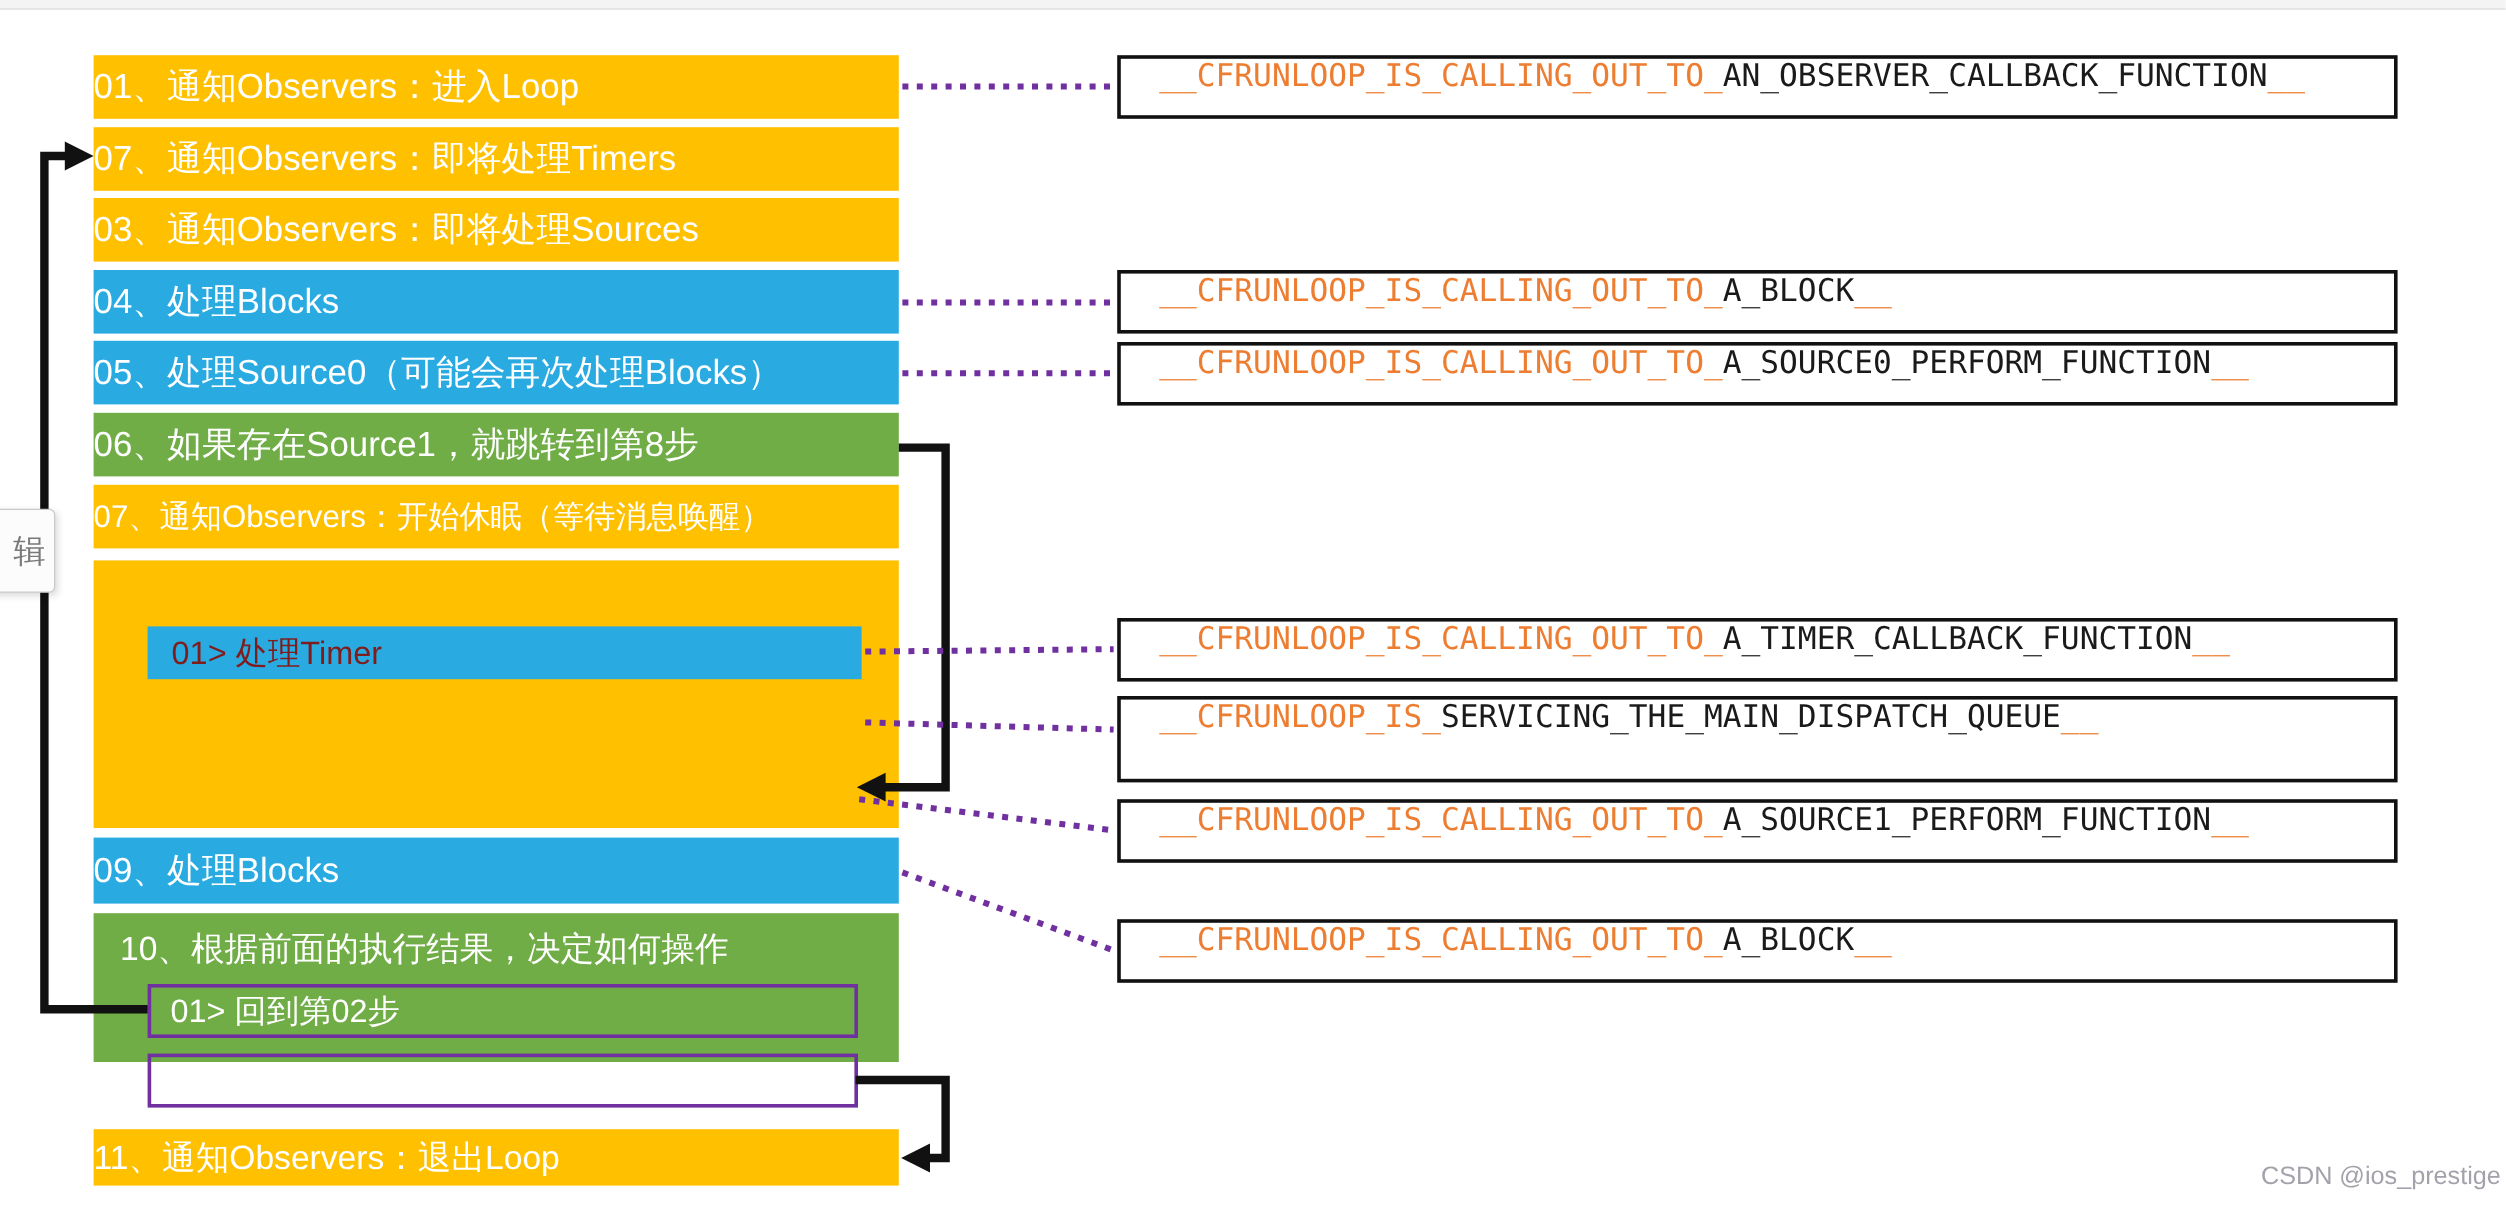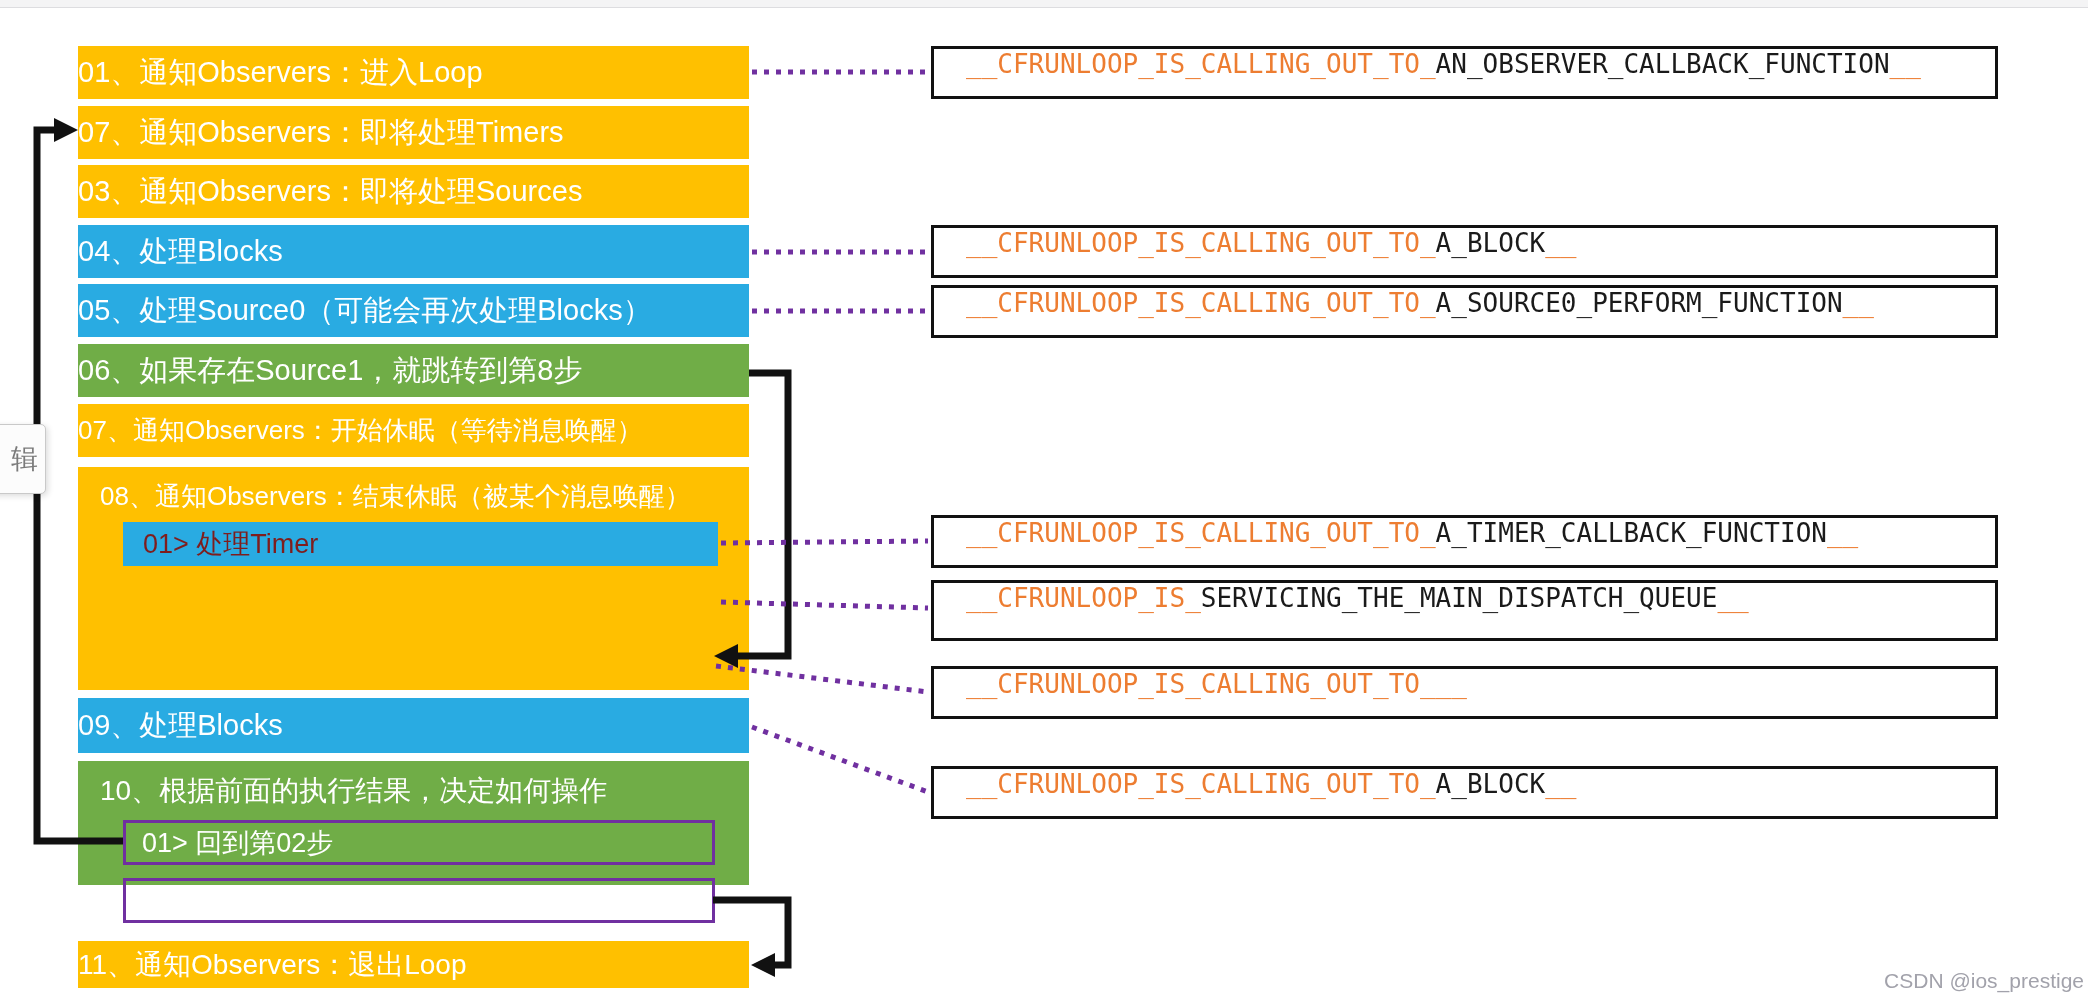--- a/index.html
+++ b/index.html
@@ -45,21 +45,21 @@
 
   
   .cb{position:absolute;left:931px;width:1067px;height:53px;background:#fff;
       border:3px solid #111111;display:flex;align-items:flex-start;padding-left:32px;
       font-family:"DejaVu Sans Mono","Liberation Mono",monospace;font-size:26px;
       white-space:pre;z-index:1;}
   .c1{top:46px;}
   .c2{top:225px;}
   .c3{top:285px;}
   .c4{top:515px;}
-  .c5{top:580px;height:61px;}
+  .c5{top:580px;height:72px;}
   .c6{top:666px;}
   .c7{top:766px;}
   .o{color:#ED7D31;}
   .k{color:#1a1a1a;}
 
   svg.overlay{position:absolute;top:0;left:0;z-index:5;pointer-events:none;}
 
   .edit-tab{position:absolute;left:-26px;top:424px;width:72px;height:70px;
             background:#fcfcfc;border:1px solid #c9c9c9;border-radius:5px;
             box-shadow:2px 2px 6px rgba(0,0,0,0.14);z-index:6;
@@ -77,21 +77,20 @@
 
   <div class="step yellow s01">01、通知Observers：进入Loop</div>
   <div class="step yellow s02">07、通知Observers：即将处理Timers</div>
   <div class="step yellow s03">03、通知Observers：即将处理Sources</div>
   <div class="step blue s04">04、处理Blocks</div>
   <div class="step blue s05">05、处理Source0（可能会再次处理Blocks）</div>
   <div class="step green s06">06、如果存在Source1，就跳转到第8步</div>
   <div class="step yellow s07">07、通知Observers：开始休眠（等待消息唤醒）</div>
 
   <div class="step yellow s08">
-    <span class="s08-header">08、通知Observers：结束休眠（被某个消息唤醒）</span>
     <div class="sub sub1">
       <span>01&gt; 处理Timer</span>
     </div>
   </div>
 
   <div class="step blue s09">09、处理Blocks</div>
 
   <div class="step green s10">
     <span class="s10-header">10、根据前面的执行结果，决定如何操作</span>
     <div class="pbox p1">
@@ -113,21 +112,21 @@
   <div class="cb c3">
     <span class="o">__CFRUNLOOP_IS_CALLING_OUT_TO_</span><span class="k">A_SOURCE0_PERFORM_FUNCTION</span><span class="o">__</span>
   </div>
   <div class="cb c4">
     <span class="o">__CFRUNLOOP_IS_CALLING_OUT_TO_</span><span class="k">A_TIMER_CALLBACK_FUNCTION</span><span class="o">__</span>
   </div>
   <div class="cb c5">
     <span class="o">__CFRUNLOOP_IS_</span><span class="k">SERVICING_THE_MAIN_DISPATCH_QUEUE</span><span class="o">__</span>
   </div>
   <div class="cb c6">
-    <span class="o">__CFRUNLOOP_IS_CALLING_OUT_TO_</span><span class="o">__</span>
+    <span class="o">__CFRUNLOOP_IS_CALLING_OUT_TO_</span><span class="k">A_SOURCE1_PERFORM_FUNCTION</span><span class="o">__</span>
   </div>
   <div class="cb c7">
     <span class="o">__CFRUNLOOP_IS_CALLING_OUT_TO_</span><span class="k">A_BLOCK</span><span class="o">__</span>
   </div>
 
   <svg class="overlay" width="2088" height="1006" viewBox="0 0 2088 1006">
 
     <path d="M 123 841 H 37 V 130 H 56" stroke="#111111" stroke-width="7" fill="none"></path>
     <polygon points="78,130 54,118 54,142" fill="#111111"></polygon>
 

